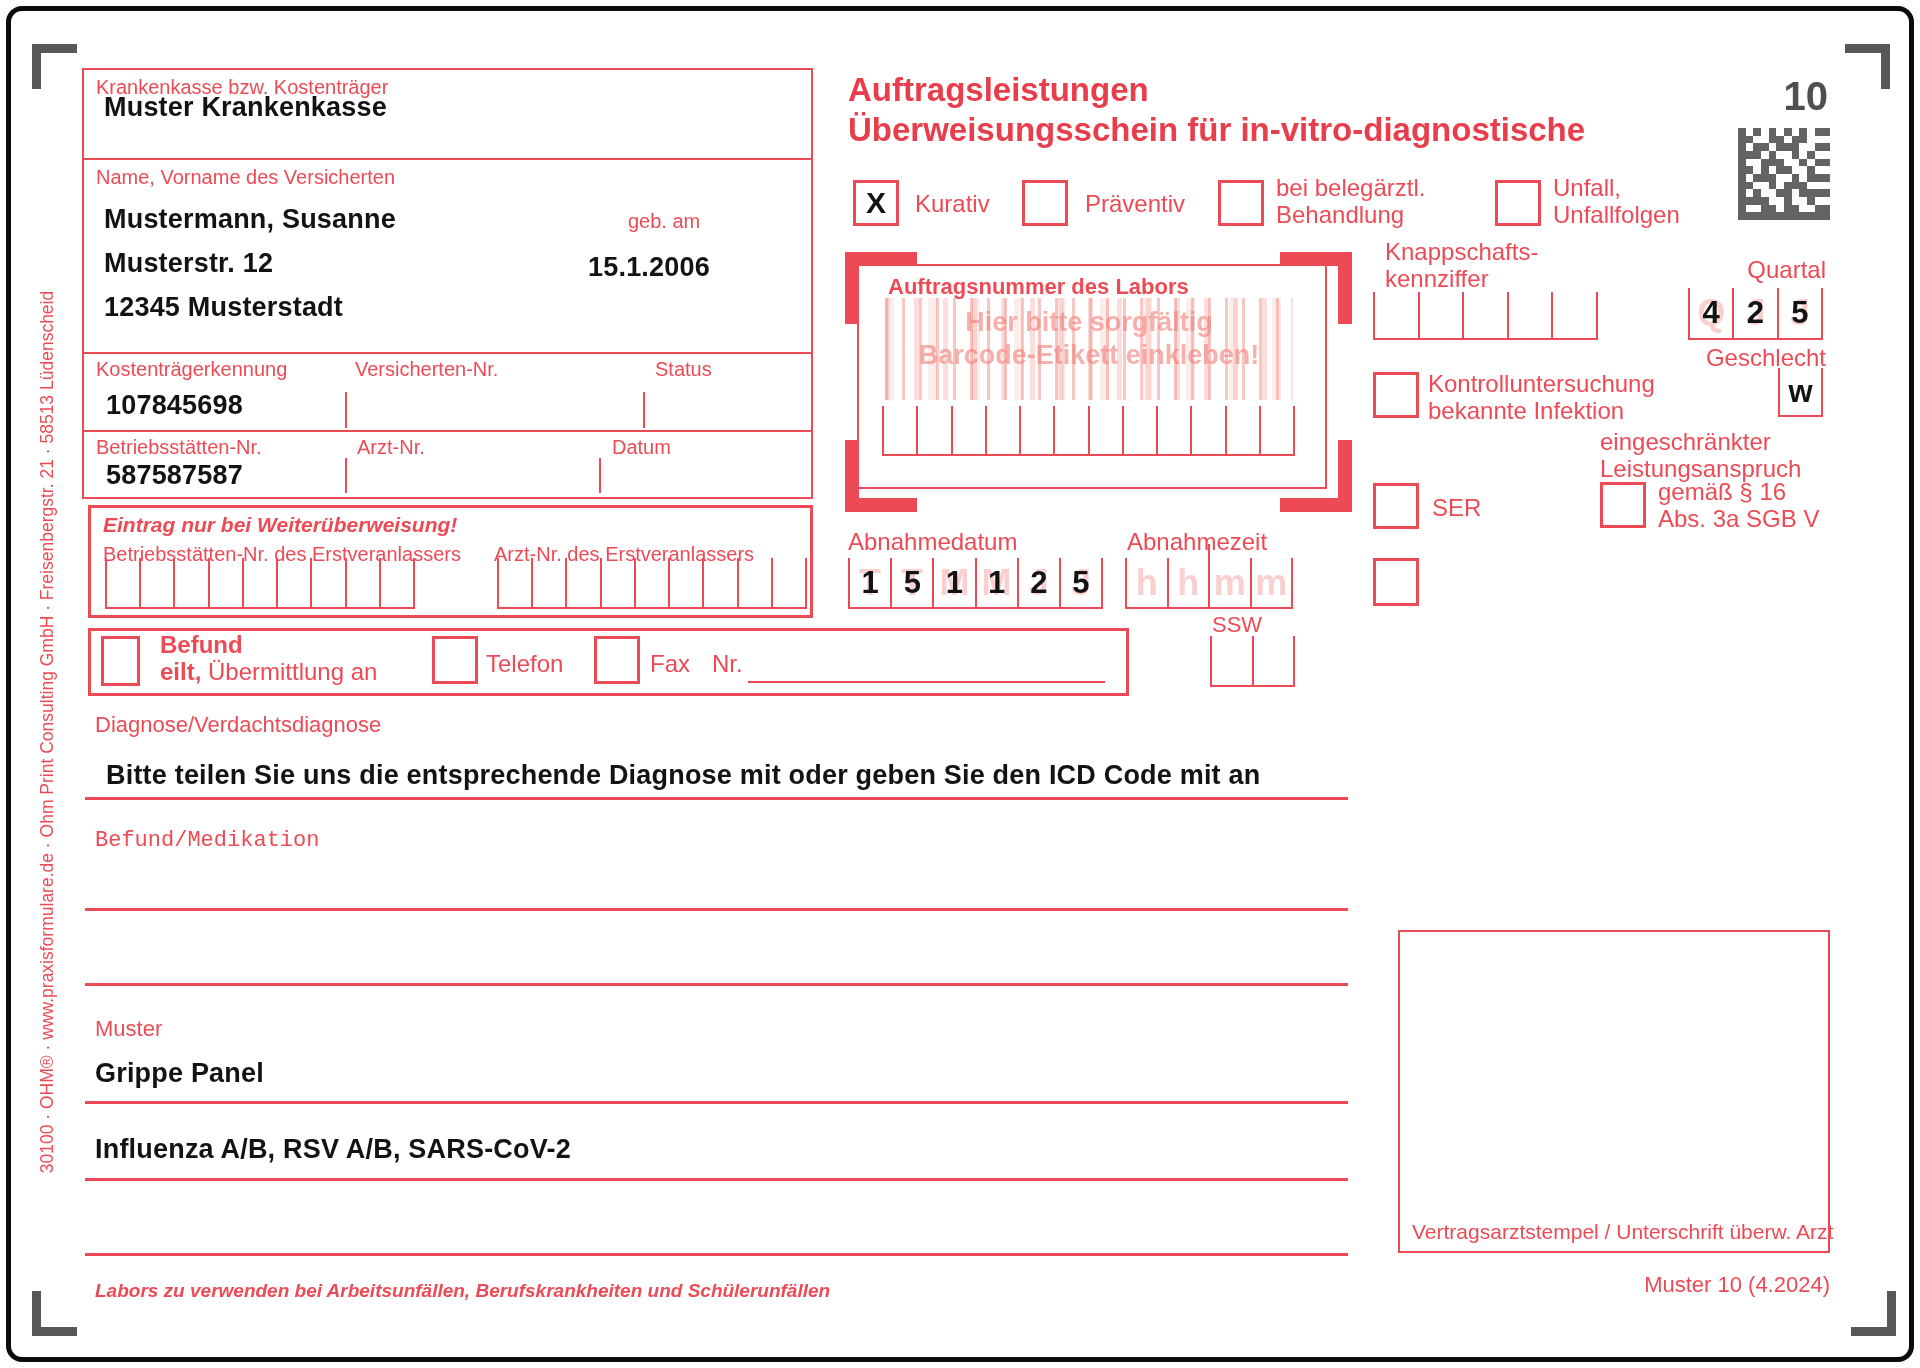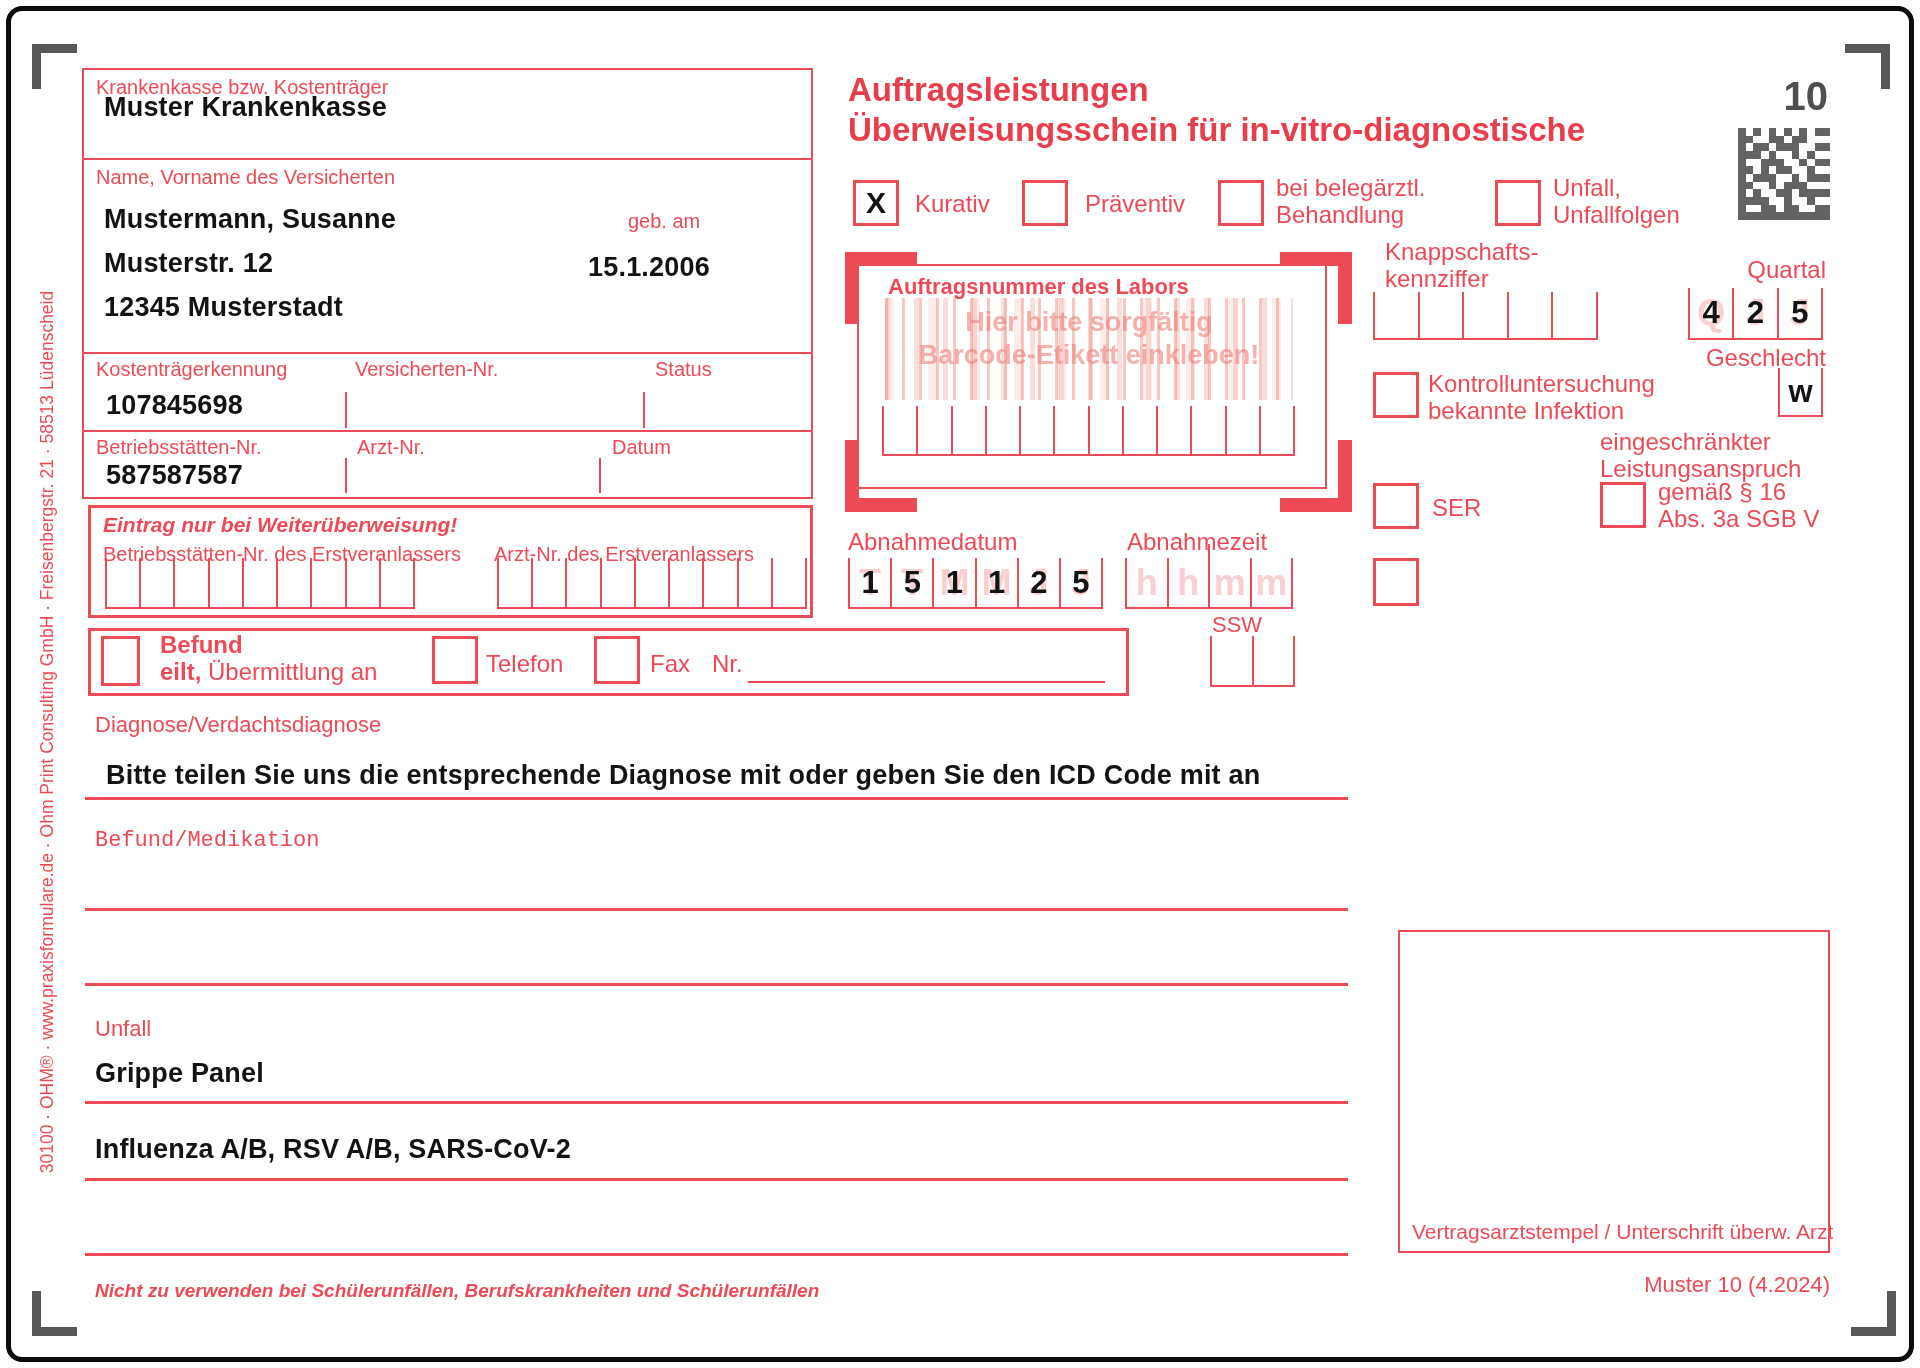--- a/index.html
+++ b/index.html
@@ -147,28 +147,28 @@
   <div class="hline" style="left:748px; top:681px; width:357px;"></div>
 
   <div class="abs rtxt r22" style="left:95px; top:712px;">Diagnose/Verdachtsdiagnose</div>
   <div class="abs bv" style="left:106px; top:760px;">Bitte teilen Sie uns die entsprechende Diagnose mit oder geben Sie den ICD Code mit an</div>
   <div class="rline" style="left:85px; top:797px; width:1263px;"></div>
 
   <div class="abs rtxt r22" style="left:95px; top:828px;font-family:Liberation Mono, monospace;">Befund/Medikation</div>
   <div class="rline" style="left:85px; top:908px; width:1263px;"></div>
   <div class="rline" style="left:85px; top:983px; width:1263px;"></div>
 
-  <div class="abs rtxt r22" style="left:95px; top:1016px;">Unfall</div>
+  <div class="abs rtxt r22" style="left:95px; top:1016px;">Muster</div>
   <div class="abs bv" style="left:95px; top:1058px;">Grippe Panel</div>
   <div class="rline" style="left:85px; top:1101px; width:1263px;"></div>
   <div class="abs bv" style="left:95px; top:1134px;">Influenza A/B, RSV A/B, SARS-CoV-2</div>
   <div class="rline" style="left:85px; top:1178px; width:1263px;"></div>
   <div class="rline" style="left:85px; top:1253px; width:1263px;"></div>
 
-  <div class="abs rtxt r19 bold ital" style="left:95px; top:1280px;">Nicht zu verwenden bei Schülerunfällen, Berufskrankheiten und Schülerunfällen</div>
+  <div class="abs rtxt r19 bold ital" style="left:95px; top:1280px;">Labors zu verwenden bei Arbeitsunfällen, Berufskrankheiten und Schülerunfällen</div>
   <div class="abs rtxt r22" style="left:1530px; top:1272px; width:300px; text-align:right;">Muster 10 (4.2024)</div>
 
   <div class="abs title" style="left:848px; top:70px;">
     <div>Auftragsleistungen</div>
     <div>Überweisungsschein für in-vitro-diagnostische</div>
   </div>
   <div class="abs bold" style="left:1758px; top:74px; width:70px; text-align:right; font-size:40px; color:#4f4f4f;">10</div>
   <svg class="dm" style="left:1738px; top:128px;" width="92" height="92" viewBox="0 0 96 96" shape-rendering="crispEdges">
       <rect x="0" y="0" width="8" height="8"></rect>
       <rect x="16" y="0" width="8" height="8"></rect>

